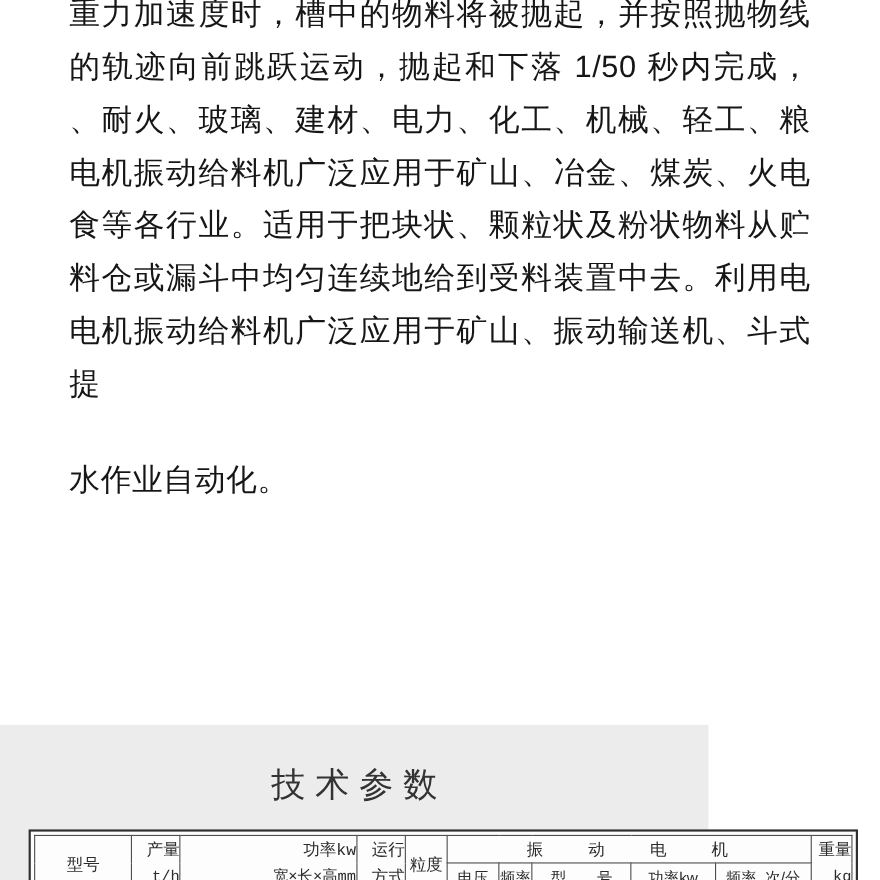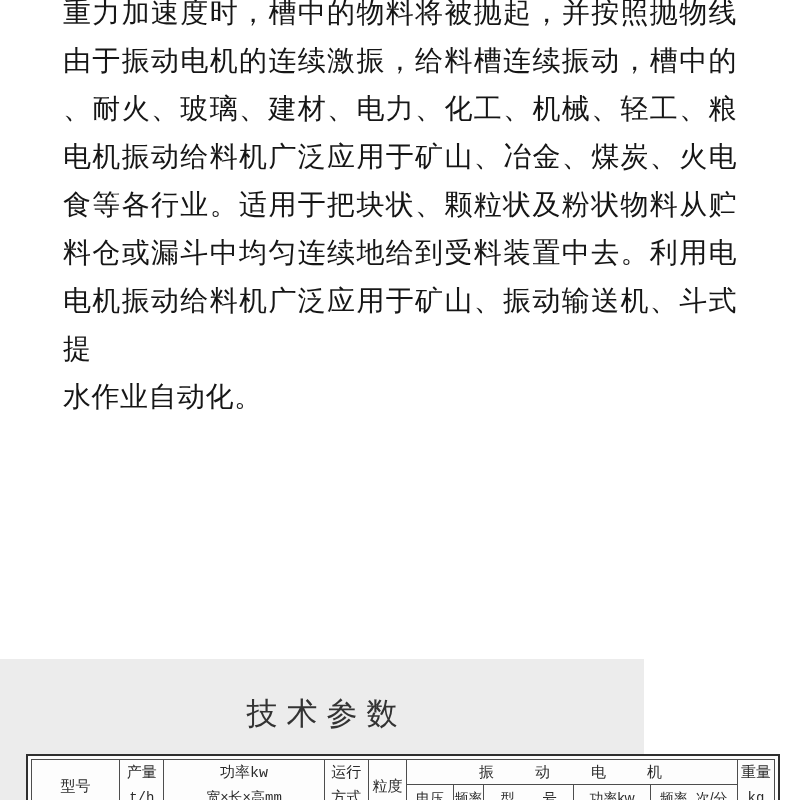--- a/index.html
+++ b/index.html
@@ -23,20 +23,21 @@
     font-size: 28px;
     line-height: 48px;
     color: #161616;
     text-align: justify;
     text-align-last: justify;
     letter-spacing: 0.5px;
     white-space: nowrap-; 
   }
   .article .line.last {
     text-align-last: left;
+    margin-top: 39px;
   }
 
   
   .params {
     position: absolute;
     left: 0;
     top: 659px;
     width: 644px;
     height: 158px;
     background: #ececec;
@@ -72,32 +73,32 @@
     text-align: center;
     vertical-align: middle;
     font-size: 15px;
     color: #2b2b2b;
     padding: 0;
     overflow: hidden;
   }
   tr.r1 { height: 25px; font-family: Liberation Mono, monospace; }
   tr.r2 { height: 28px; }
   tr.r2 td { font-size: 14px; }
-  .cell2 div { line-height: 25px; font-size: 15px; }
+  .cell2 div { line-height: 25px; font-size: 15px; text-align: right; }
   .cell2 div.unit { font-size: 14px; }
   .motor-span { letter-spacing: 3px; word-spacing: 26px; }
   .spread { word-spacing: 24px; }
   .subsp { word-spacing: 4px; }
 </style>
 </head>
 <body>
 
 <div class="article">
   <div class="line">重力加速度时，槽中的物料将被抛起，并按照抛物线</div>
-  <div class="line">由于振动电机的连续激振，给料槽连续振动，槽中的</div>
+  <div class="line">的轨迹向前跳跃运动，抛起和下落 1/50 秒内完成，</div>
   <div class="line">、耐火、玻璃、建材、电力、化工、机械、轻工、粮</div>
   <div class="line">电机振动给料机广泛应用于矿山、冶金、煤炭、火电</div>
   <div class="line">食等各行业。适用于把块状、颗粒状及粉状物料从贮</div>
   <div class="line">料仓或漏斗中均匀连续地给到受料装置中去。利用电</div>
   <div class="line">电机振动给料机广泛应用于矿山、振动输送机、斗式提</div>
   <div class="line last">水作业自动化。</div>
 </div>
 
 <div class="params">
   <h2>技术参数</h2>

